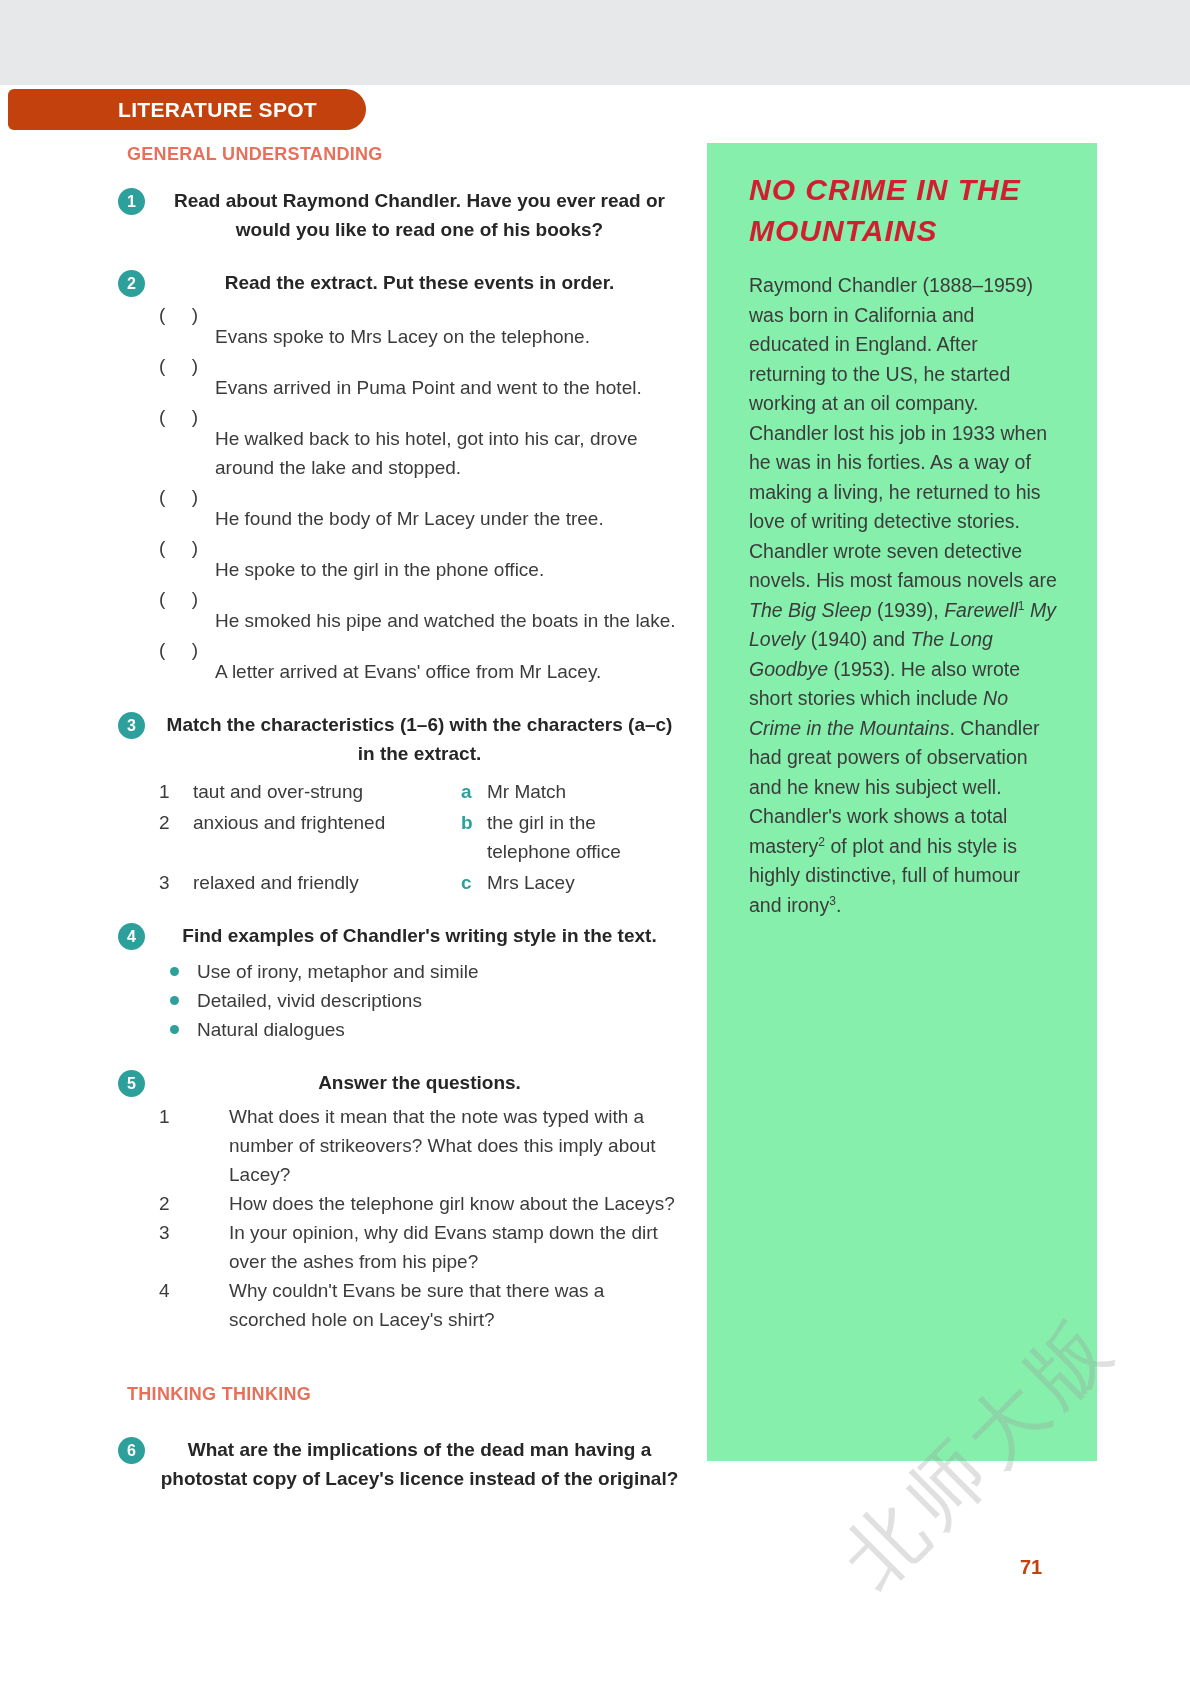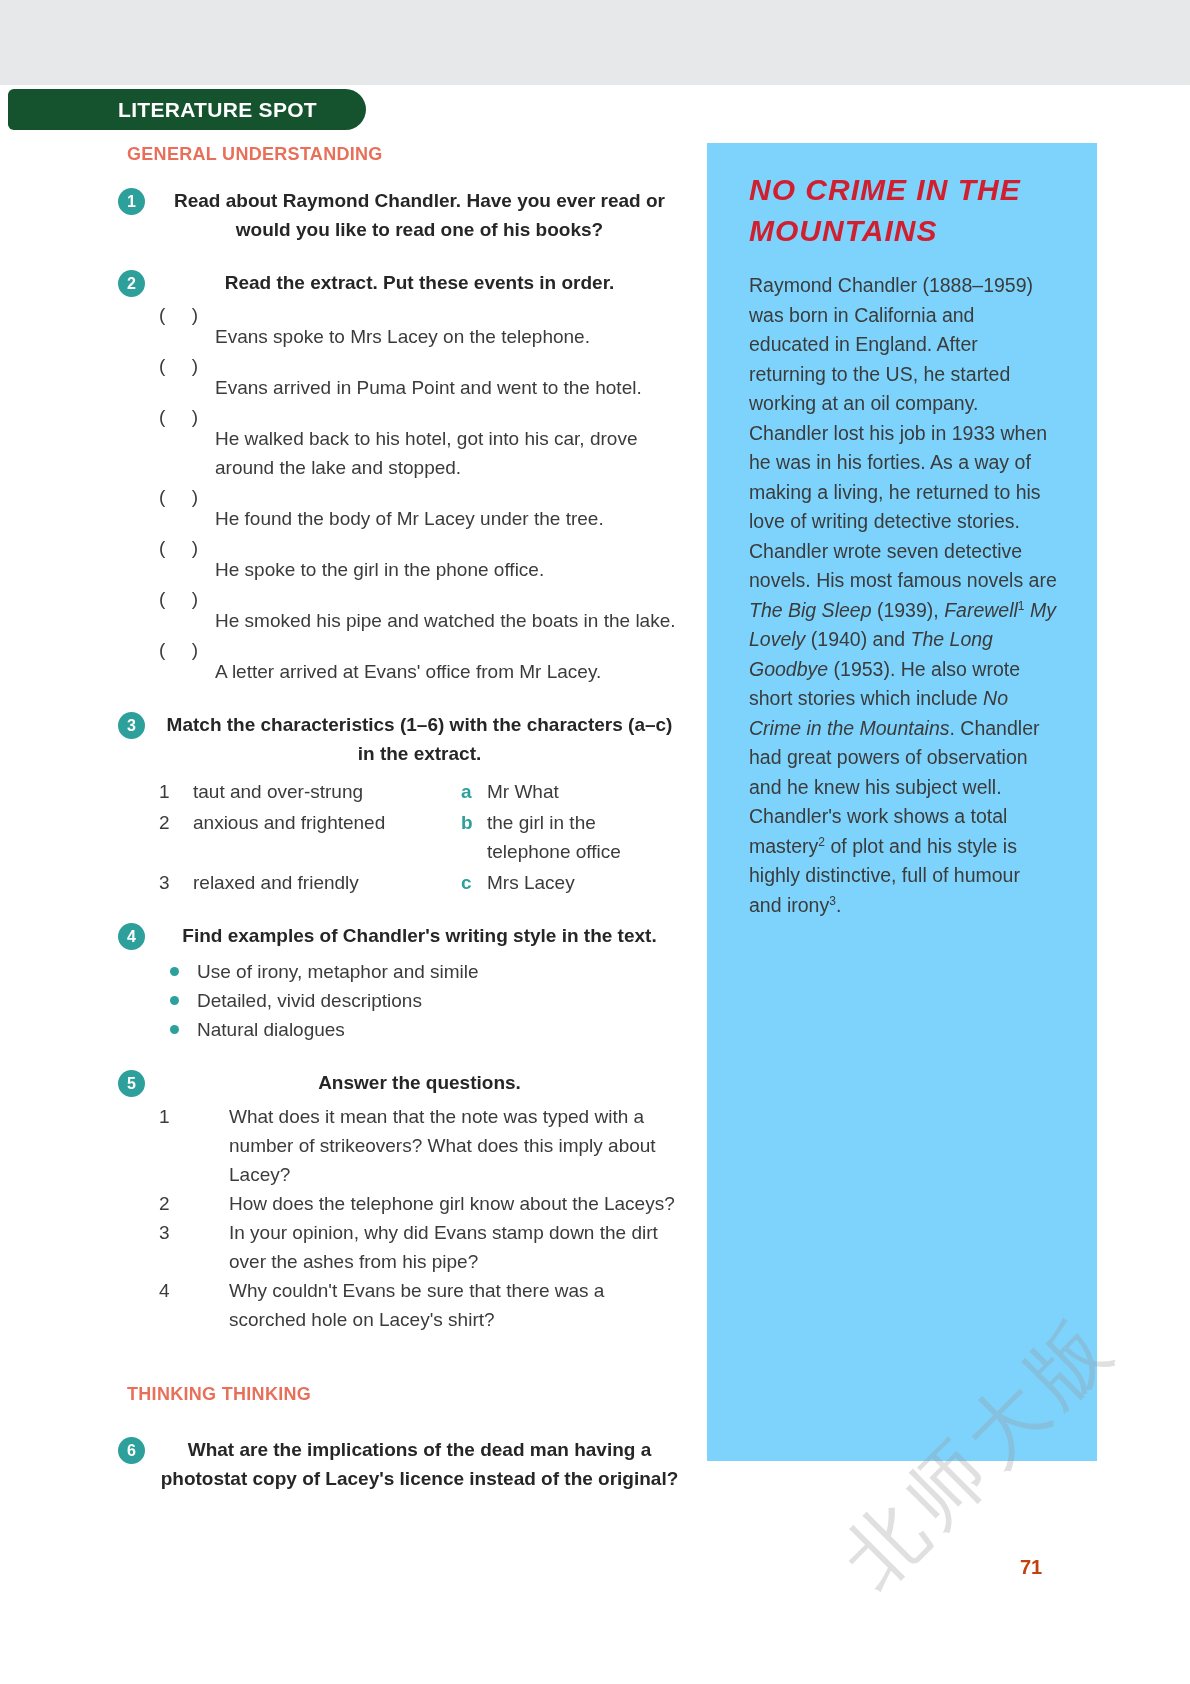--- a/index.html
+++ b/index.html
@@ -10,21 +10,21 @@
     font-family:"Liberation Sans", sans-serif;
     color:#3b3b3b;
     overflow:hidden;
   }
   .top-band {
     position:absolute; top:0; left:0; width:1190px; height:85px;
     background:#e6e8ea;
   }
   .banner {
     position:absolute; top:89px; left:8px; width:358px; height:41px;
-    background:#14532d;
+    background:#c2410c;
     border-radius:6px 21px 21px 6px;
     display:flex; align-items:center;
     padding-left:110px;
     color:#ffffff; font-weight:bold; font-size:21px; letter-spacing:0.3px;
   }
   .main {
     position:absolute; left:118px; top:140px; width:562px;
     font-size:19px; line-height:29px;
   }
   .section-head {
@@ -55,21 +55,21 @@
   .dot {
     flex:none; width:9px; height:9px; border-radius:50%;
     background:#2ea09b; margin:10px 18px 0 11px;
   }
   .q-list { margin-top:5px; }
   .q-row { display:flex; }
   .q-num { flex:none; width:38px; }
   .q-text { flex:1;margin-left:32px; }
   .sidebar {
     position:absolute; left:707px; top:143px; width:390px; height:1318px;
-    background:#7dd3fc;
+    background:#86efac;
     padding:26px 40px 0 42px;
   }
   .sb-title {
     color:#d01f2f; font-weight:bold; font-style:italic;
     font-size:30px; line-height:41px; letter-spacing:1px;
     margin-bottom:20px;
   }
   .sb-body { font-size:19.5px; line-height:29.5px; color:#3b3b3b; }
   .sb-body .it { font-style:italic; }
   .sb-body .sup { vertical-align:super; font-size:12px; line-height:0; }
@@ -142,21 +142,21 @@
   </div>
 
   <div class="exercise">
     <div class="badge">3</div>
     <div class="ex-body">
       <div class="ex-title">Match the characteristics (1–6) with the characters (a–c) in the extract.</div>
       <div class="match">
         <div class="m-num">1</div>
         <div class="m-left">taut and over-strung</div>
         <div class="m-letter">a</div>
-        <div class="m-right">Mr What</div>
+        <div class="m-right">Mr Match</div>
 
         <div class="m-num">2</div>
         <div class="m-left">anxious and frightened</div>
         <div class="m-letter">b</div>
         <div class="m-right">the girl in the telephone office</div>
 
         <div class="m-num">3</div>
         <div class="m-left">relaxed and friendly</div>
         <div class="m-letter">c</div>
         <div class="m-right">Mrs Lacey</div>

